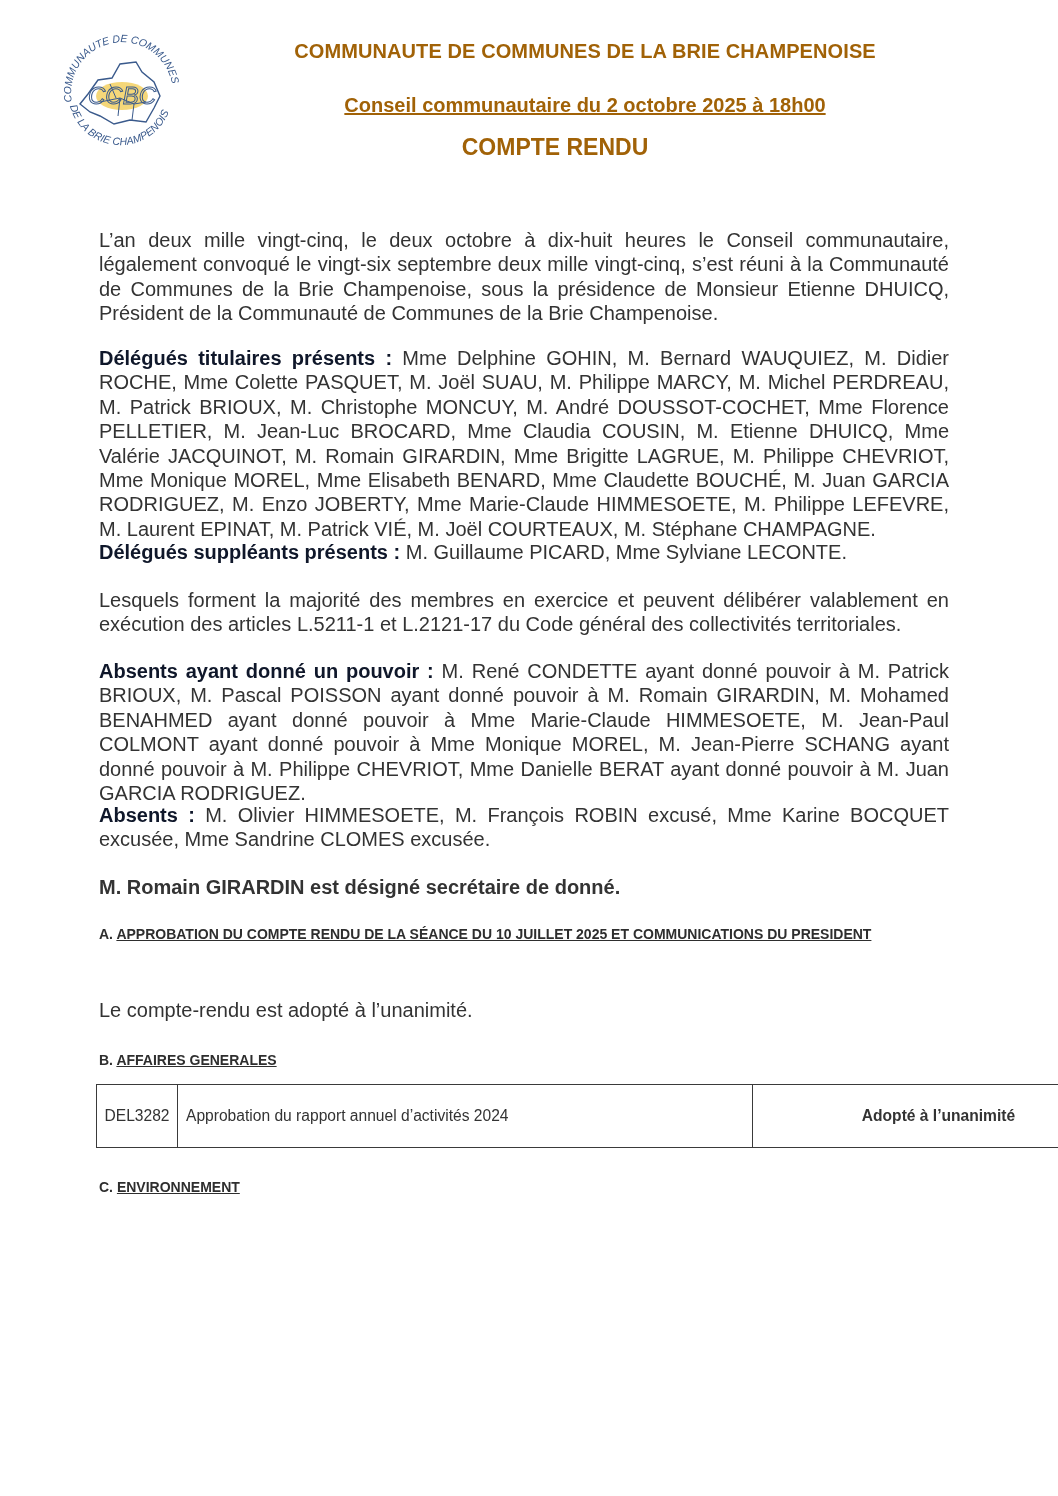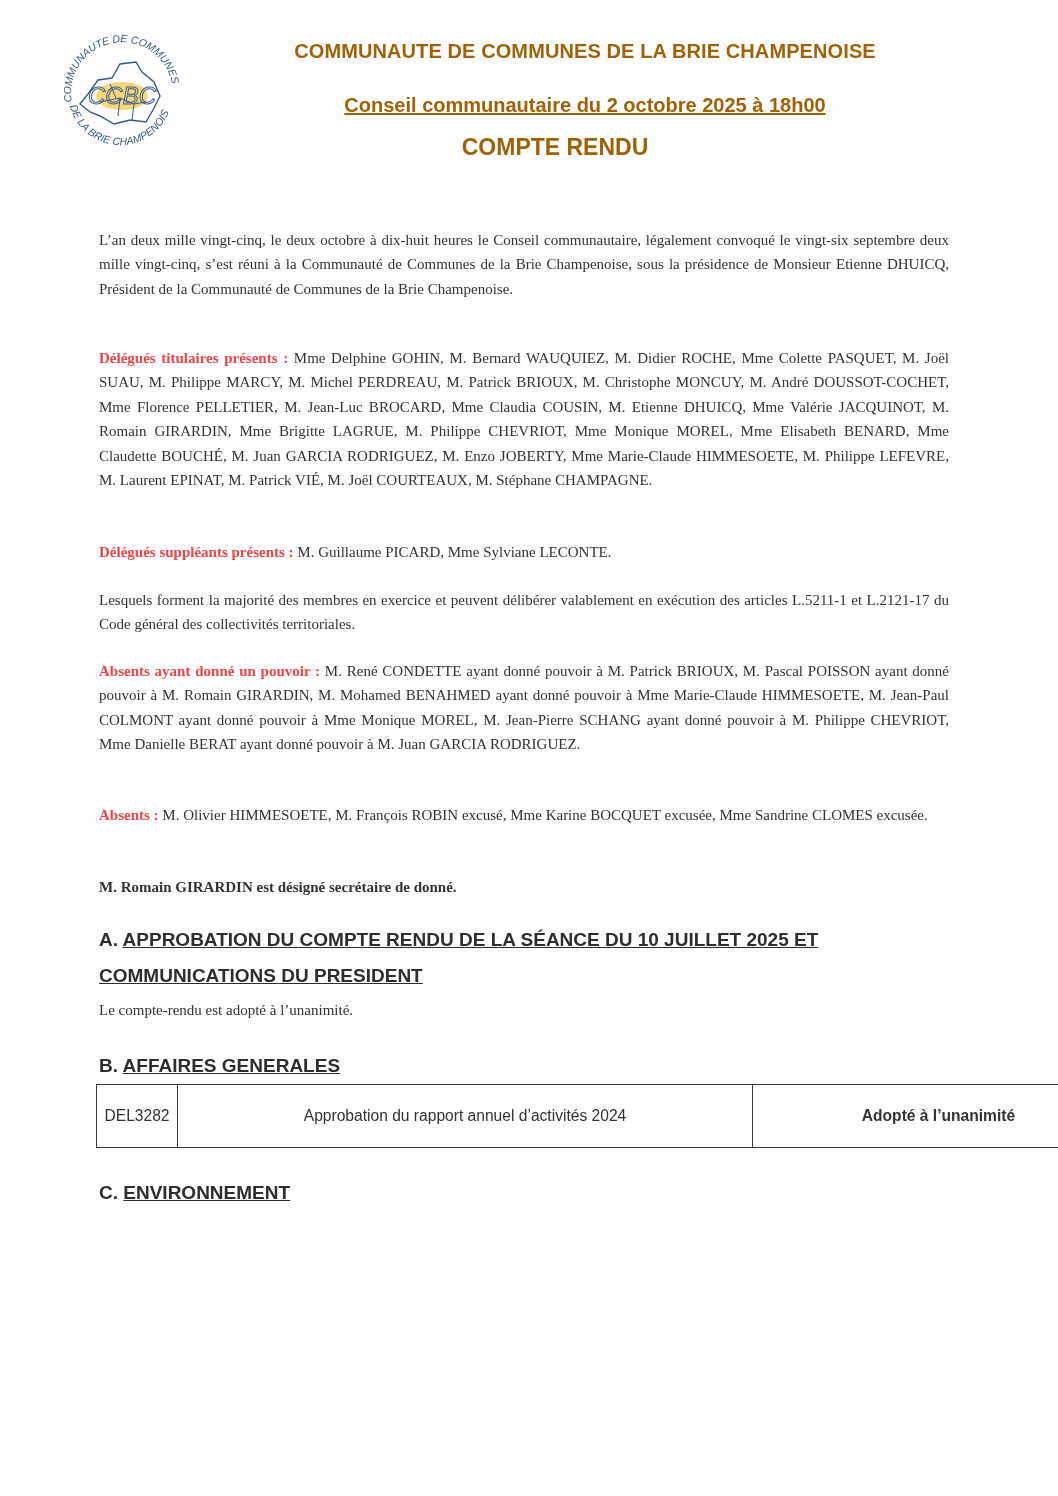--- a/index.html
+++ b/index.html
@@ -3,38 +3,38 @@
 <meta charset="utf-8">
 <style>
   html, body { margin: 0; padding: 0; background: #ffffff; }
   body { width: 1058px; height: 1496px; position: relative; overflow: hidden;
          font-family: "Liberation Sans", sans-serif; color: #2e2e2e; }
   .logo { position: absolute; left: 50px; top: 24px; width: 140px; height: 140px; }
   .hdr { position: absolute; left: 200px; width: 770px; text-align: center; color: #a16207; font-weight: bold; }
   .hdr1 { top: 40px; font-size: 20px; letter-spacing: 0.1px; }
   .hdr2 { top: 94px; font-size: 20px; text-decoration: underline; }
   .hdr3 { top: 134px; font-size: 23px; left: 170px; }
-  .para { position: absolute; left: 99px; width: 850px; font-size: 15px; line-height: 24.4px;
-          text-align: justify; color: #333; font-family: Liberation Serif, serif; }
-  .para b { color: #ef4444; }
+  .para { position: absolute; left: 99px; width: 850px; font-size: 20px; line-height: 24.4px;
+          text-align: justify; color: #333; font-family: Liberation Sans, sans-serif; }
+  .para b { color: #0f172a; }
   .p-intro { top: 228px; }
   .p-tit { top: 346px; }
   .p-supp { top: 540px; }
   .p-lesq { top: 588px; }
   .p-pouv { top: 659px; }
   .p-abs { top: 803px; }
   .p-sec { top: 875px; font-weight: bold; }
-  .sec-h { position: absolute; left: 99px; width: 850px; font-size: 19px; line-height: 36px; font-weight: bold; color: #2e2e2e; }
+  .sec-h { position: absolute; left: 99px; width: 850px; font-size: 14px; line-height: 25px; font-weight: bold; color: #2e2e2e; }
   .sec-h .u { text-decoration: underline; }
   .h-a { top: 922px; }
   .h-b { top: 1048px; }
   .h-c { top: 1175px; }
   .p-adopt { top: 998px; }
   table.del { position: absolute; left: 96px; width: 1029px; border-collapse: collapse; font-size: 15.6px; color: #333; }
-  table.del td { border: 1.5px solid #3a3a3a; padding: 0 8px; vertical-align: middle; text-align: center; }
+  table.del td { border: 1.5px solid #3a3a3a; padding: 0 8px; vertical-align: middle; }
   table.del td.num { width: 72px; text-align: center; padding: 0 4px; }
   table.del td.obj { width: 558px; line-height: 22px; }
   table.del td.res { font-weight: bold; text-align: center; }
   .t-b { top: 1084px; }
   .t-b td { height: 62px; }
   .t-c { top: 1212px; }
   .t-c tr.r1 td { height: 54px; }
   .t-c tr.r2 td { height: 46px; }
 </style>
 </head>

